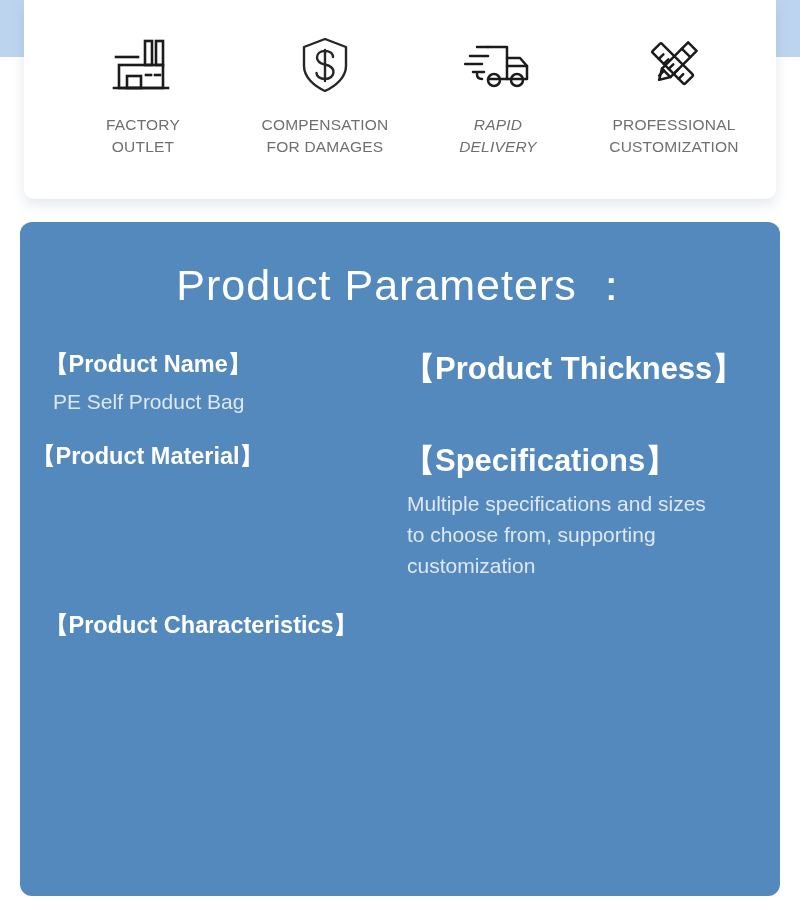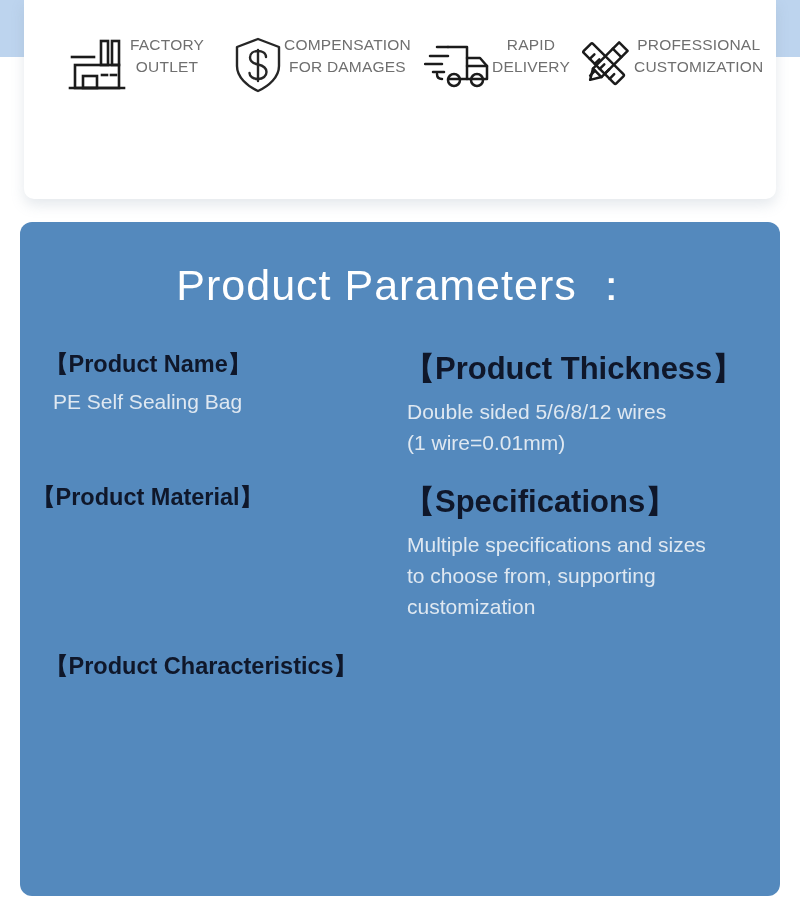--- a/index.html
+++ b/index.html
@@ -35,26 +35,27 @@
     box-shadow: 0 6px 14px rgba(120,140,160,0.20);
     z-index: 2;
     display: flex;
     align-items: flex-start;
     justify-content: space-between;
     padding: 34px 24px 0 44px;
   }
 
   .feature {
     display: flex;
-    flex-direction: row;
+    flex-direction: column;
+    align-items: center;
     flex: 0 0 auto;
   }
   #feature-0 { width: 150px; }
   #feature-1 { width: 186px; margin-left: 14px;}
-  #feature-2 { width: 148px; margin-left: 6px;}
+  #feature-2 { width: 148px; margin-left: 6px; font-style: italic;}
   #feature-3 { width: 196px; margin-left: 4px;}
 
   .feature-icon {
     height: 62px;
     display: flex;
     align-items: center;
     justify-content: center;
     margin-bottom: 18px;
   }
   .feature-icon svg { display: block; }
@@ -104,21 +105,21 @@
 
   
   .col-left  { padding-left: 25px; }
   .col-right { padding-left: 12px; }
 
   .row-1 { margin-top: 0px; }
   .row-2 { margin-top: 25px; padding-left: 12px; }
   .row-3 { margin-top: 30px; }
 
   .param-title {
-    color: #0f172a;
+    color: #ffffff;
     font-weight: bold;
     font-size: 23.5px;
     line-height: 1.25;
     letter-spacing: 0px;
     white-space: nowrap;
   }
   .col-right .param-title { font-size: 31px; }
 
   .param-value {
     color: #dfe8f1;
@@ -224,27 +225,25 @@
 </div>
 
 <div id="params-panel">
 
   <div id="panel-title">Product Parameters ：</div>
 
   <div id="params-grid">
 
     <div class="param-block col-left row-1">
       <div class="param-title">【Product Name】</div>
-      <div class="param-value">PE Self Sealing Bag</div>
+      <div class="param-value">PE Self Product Bag</div>
     </div>
 
     <div class="param-block col-right row-1">
       <div class="param-title">【Product Thickness】</div>
-      <div class="param-value">Double sided  5/6/8/12 wires
-(1 wire=0.01mm)</div>
     </div>
 
     <div class="param-block col-left row-2">
       <div class="param-title">【Product Material】</div>
     </div>
 
     <div class="param-block col-right row-2">
       <div class="param-title">【Specifications】</div>
       <div class="param-value">Multiple specifications and sizes
 to choose from, supporting

